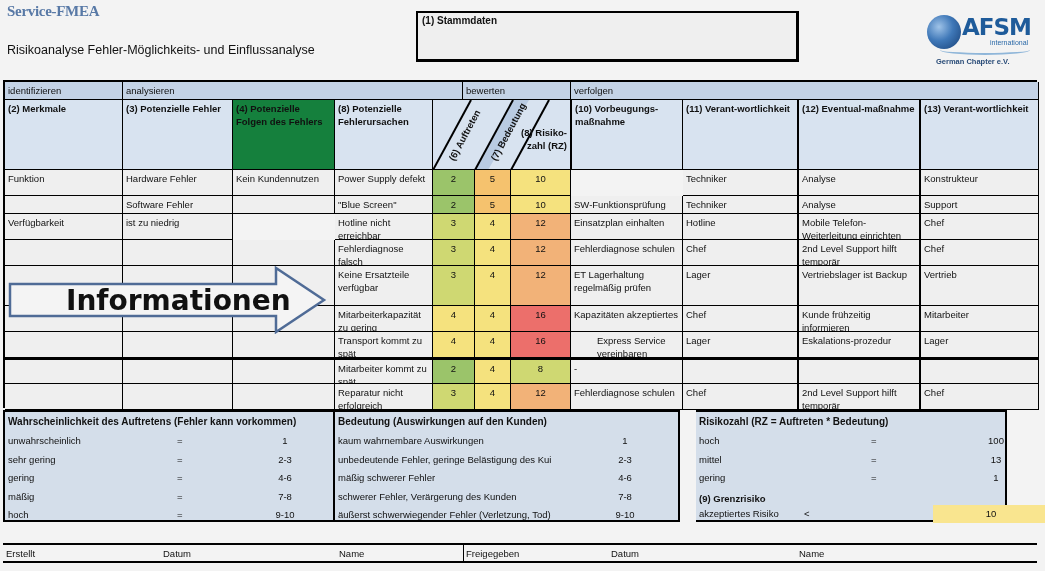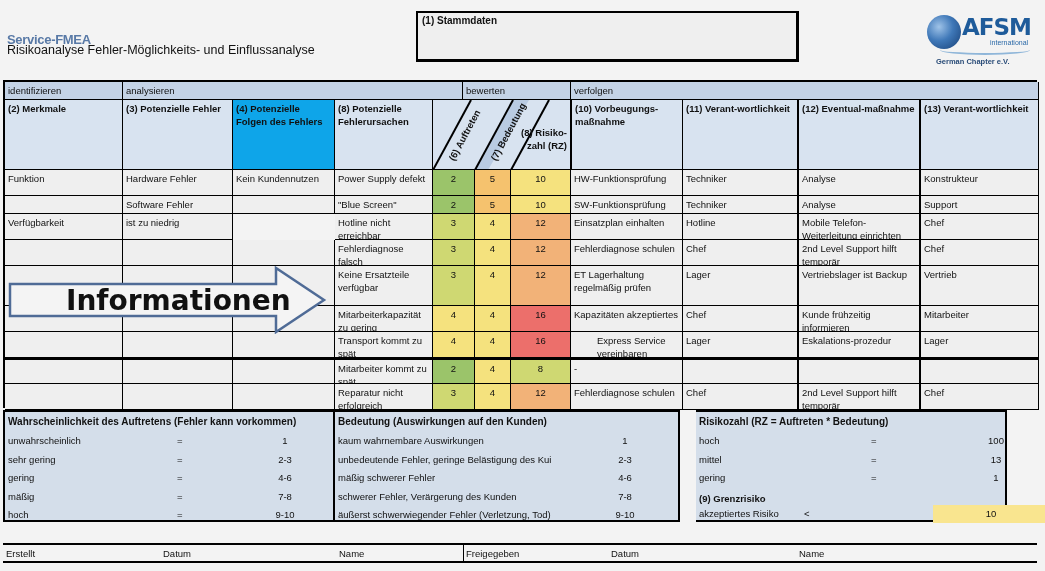--- a/index.html
+++ b/index.html
@@ -1,31 +1,31 @@
 <!DOCTYPE html>
 <html><head>
 <meta charset="utf-8">
 <style>
   * { box-sizing: border-box; margin: 0; padding: 0; }
   body { width: 1045px; height: 571px; background: #f3f3f3; font-family: "Liberation Sans", sans-serif; font-size: 10px; color: #111; position: relative; overflow: hidden; }
-  .title { position: absolute; left: 7px; top: 32px; font-family: Liberation Sans, sans-serif; font-weight: bold; font-size: 13px; color: #5879a6; letter-spacing: -0.3px; }
+  .title { position: absolute; left: 7px; top: 3px; font-family: Liberation Serif, serif; font-weight: bold; font-size: 15px; color: #5879a6; letter-spacing: -0.3px; }
   .subtitle { position: absolute; left: 7px; top: 43px; font-size: 12.5px; color: #111; }
   .stamm { position: absolute; left: 416px; top: 11px; width: 383px; height: 51px; border: 2px solid #000; border-right-width: 3px; border-bottom-width: 3px; background: #efefef; padding: 2px 4px; font-weight: bold; font-size: 10px; }
   .logo { position: absolute; left: 924px; top: 13px; width: 112px; height: 56px; }
   .logo .globe { position: absolute; left: 3px; top: 2px; width: 34px; height: 34px; border-radius: 50%; background: radial-gradient(circle at 35% 35%, #9fc3e8 0%, #3f78b8 45%, #163e74 100%); }
   .logo .afsm { position: absolute; left: 38px; top: 1px; font-family: "DejaVu Sans", sans-serif; font-weight: bold; font-size: 23px; color: #1e5b9a; letter-spacing: -1px; }
   .logo .intl { position: absolute; left: 66px; top: 26px; font-size: 7px; color: #2c6aa8; }
   .logo .swoosh { position: absolute; left: 16px; top: 32px; width: 90px; height: 10px; border-bottom: 2px solid #8fb6d9; border-radius: 0 0 50% 50%; }
   .logo .chapter { position: absolute; left: 12px; top: 44px; font-size: 7.5px; font-weight: bold; color: #2a4c78; }
 
   .grid { position: absolute; left: 3px; top: 80px; width: 1034px; }
   .cell { position: absolute; border-right: 1px solid #000; border-bottom: 1px solid #000; padding: 2px 3px; overflow: hidden; line-height: 13px; font-size: 9.5px; }
   .hdr { background: #c4d3e6; font-weight: normal; }
   .hdr2 { background: #d8e3f0; }
-  .hdr3 { background: #0ea5e9; }
+  .hdr3 { background: #15803d; }
   .row { background: #efefef; }
   .num { text-align: center; }
 
   .legend { position: absolute; top: 410px; height: 112px; background: #d4deea; border: 2px solid #000; }
   .legend .lh { position: absolute; left: 3px; top: 4px; font-weight: bold; font-size: 10px; }
   .legend .lr { position: absolute; left: 3px; font-size: 9.5px; height: 18px; line-height: 18px; }
   .hl { background: #f9e58f; }
 
   .footer { position: absolute; left: 3px; top: 543px; width: 1034px; height: 20px; border-top: 2px solid #000; border-bottom: 2px solid #000; font-size: 9.5px; }
   .footer span { position: absolute; top: 3px; }
@@ -76,21 +76,20 @@
   <div class="cell hdr2" style="left:678px;top:18px;width:116px;height:70px;font-weight:bold;border-right:2px solid #000;">(11) Verant-wortlichkeit</div>
   <div class="cell hdr2" style="left:794px;top:18px;width:122px;height:70px;font-weight:bold;border-right:2px solid #000;">(12) Eventual-maßnahme</div>
   <div class="cell hdr2" style="left:916px;top:18px;width:118px;height:70px;font-weight:bold;">(13) Verant-wortlichkeit</div>
 <div class="cell row" style="left:0px;top:88px;width:118px;height:26px;">Funktion</div>
     <div class="cell row" style="left:118px;top:88px;width:110px;height:26px;">Hardware Fehler</div>
     <div class="cell row" style="left:228px;top:88px;width:102px;height:26px;">Kein Kundennutzen</div>
     <div class="cell row" style="left:330px;top:88px;width:98px;height:26px;">Power Supply defekt</div>
     <div class="cell row num" style="left:428px;top:88px;width:42px;height:26px;background:#9bc46a;">2</div>
     <div class="cell row num" style="left:470px;top:88px;width:36px;height:26px;background:#f5c26e;">5</div>
     <div class="cell row num" style="left:506px;top:88px;width:60px;height:26px;background:#f5e27e;">10</div>
-    <div class="cell row" style="left:566px;top:88px;width:112px;height:26px;">HW-Funktionsprüfung</div>
     <div class="cell row" style="left:678px;top:88px;width:116px;height:26px;border-right:2px solid #000;">Techniker</div>
     <div class="cell row" style="left:794px;top:88px;width:122px;height:26px;border-right:2px solid #000;">Analyse</div>
     <div class="cell row" style="left:916px;top:88px;width:118px;height:26px;">Konstrukteur</div>
     <div class="cell row" style="left:0px;top:114px;width:118px;height:18px;"></div>
     <div class="cell row" style="left:118px;top:114px;width:110px;height:18px;">Software Fehler</div>
     <div class="cell row" style="left:228px;top:114px;width:102px;height:18px;"></div>
     <div class="cell row" style="left:330px;top:114px;width:98px;height:18px;">"Blue Screen"</div>
     <div class="cell row num" style="left:428px;top:114px;width:42px;height:18px;background:#9bc46a;">2</div>
     <div class="cell row num" style="left:470px;top:114px;width:36px;height:18px;background:#f5c26e;">5</div>
     <div class="cell row num" style="left:506px;top:114px;width:60px;height:18px;background:#f5e27e;">10</div>

